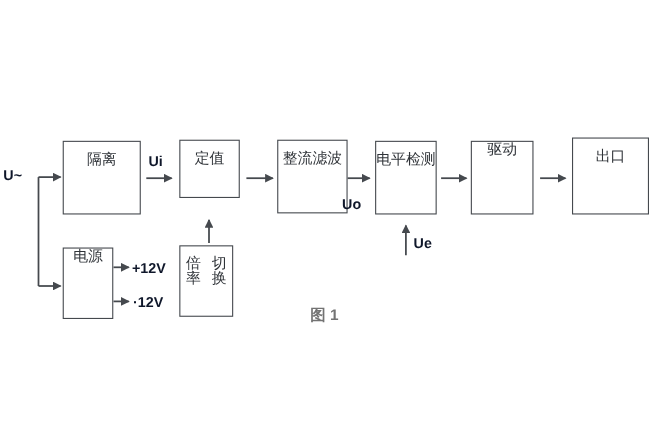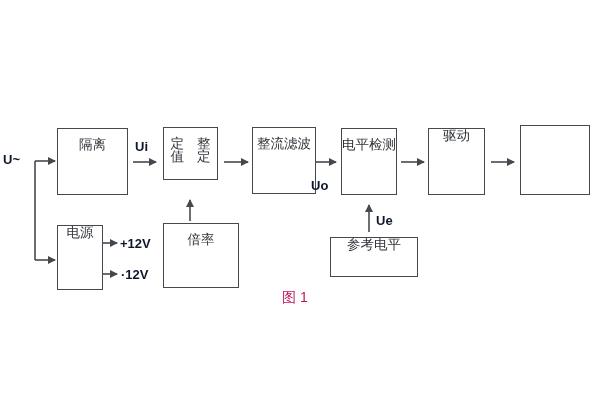--- a/index.html
+++ b/index.html
@@ -31,41 +31,41 @@
   }
   .box .ln { display: block; }
   .box.two .ln { padding: 8.5px 0; }
   .b-isolation  { left: 57px;  top: 128px; width: 71px; height: 67px; }
   .b-setting    { left: 163px; top: 127px; width: 55px; height: 53px; }
   .b-rectifier  { left: 252px; top: 127px; width: 64px; height: 67px; }
   .b-level      { left: 341px; top: 128px; width: 56px; height: 67px; }
   .b-drive      { left: 428px; top: 128px; width: 57px; height: 67px; }
   .b-relay      { left: 520px; top: 125px; width: 70px; height: 70px; }
   .b-power      { left: 57px;  top: 225px; width: 46px; height: 65px; }
-  .b-ratio      { left: 163px; top: 223px; width: 76px; height: 65px; }
+  .b-ratio      { left: 163px; top: 223px; width: 49px; height: 65px; }
   .b-reference  { left: 330px; top: 237px; width: 88px; height: 40px; }
   .sig {
     position: absolute;
     color: #0f172a;
     font-size: 13px;
     font-weight: 700;
     white-space: nowrap;
   }
   .sig-u      { left: 3px;   top: 152px; }
   .sig-ui     { left: 135px; top: 139px; }
   .sig-uo     { left: 311px; top: 138px; margin-top: 40px; }
   .sig-ue     { left: 376px; top: 213px; }
   .sig-p12    { left: 120px; top: 236px; }
   .sig-m12    { left: 121px; top: 267px; }
   .caption {
     position: absolute;
-    left: 282px; top: 289px;
-    color: #be185d;
+    left: 282px; top: 278px;
+    color: #737373;
     font-size: 14px;
-    font-weight: 400;
+    font-weight: 700;
   }
 </style>
 </head>
 <body>
 
 <div class="canvas">
 
   <svg class="wires" viewBox="0 0 600 400" xmlns="http://www.w3.org/2000/svg">
     <defs>
       <marker id="ah" markerWidth="8" markerHeight="8" refX="7" refY="4" orient="auto" markerUnits="userSpaceOnUse">
@@ -87,51 +87,49 @@
       <path d="M103 274 L117 274" marker-end="url(#ah)"></path>
     </g>
   </svg>
 
   <div class="box two b-isolation">
     <span class="ln">隔离</span>
   </div>
 
   <div class="box two b-setting">
     <span class="ln">定值</span>
-    <span class="ln">整定</span>
   </div>
 
   <div class="box two b-rectifier">
     <span class="ln">整流</span>
     <span class="ln">滤波</span>
   </div>
 
   <div class="box b-drive">
     <span class="ln">驱动</span>
   </div>
 
   <div class="box two b-level">
     <span class="ln">电平</span>
     <span class="ln">检测</span>
   </div>
 
   <div class="box two b-relay">
+    <span class="ln">出口</span>
   </div>
 
   <div class="box b-power">
     <span class="ln">电源</span>
   </div>
 
   <div class="box two b-ratio">
     <span class="ln">倍率</span>
+    <span class="ln">切换</span>
   </div>
 
-  <div class="box b-reference">
-    <span class="ln">参考电平</span>
-  </div>
 
   <span class="sig sig-u">U~</span>
   <span class="sig sig-ui">Ui</span>
   <span class="sig sig-uo">Uo</span>
   <span class="sig sig-ue">Ue</span>
   <span class="sig sig-p12">+12V</span>
   <span class="sig sig-m12">·12V</span>
 
   <span class="caption">图 1</span>
 

